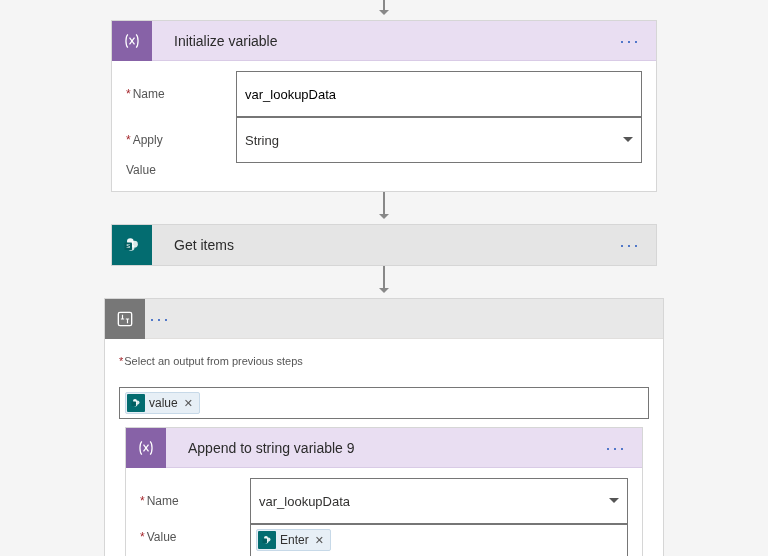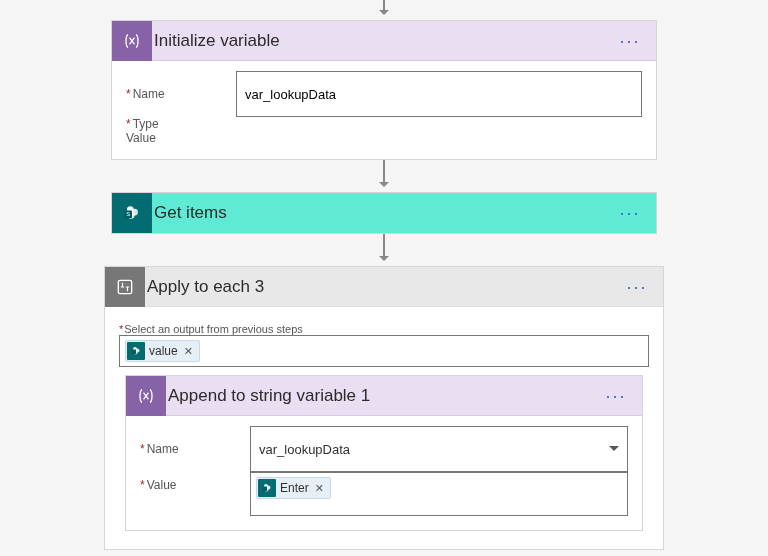--- a/index.html
+++ b/index.html
@@ -51,35 +51,35 @@
   }
   .card-wide { width: 560px; }
   .header {
     display: flex;
     align-items: center;
     height: 40px;
     padding: 0 12px 0 0;
     border-bottom: 1px solid #e1dfdd;
   }
   .header.purple { background: #e9def2; border-bottom: 1px solid #d9cbe6; }
-  .header.teal   { background: #5eead4; }
+  .header.teal   { background: #e5e5e5; }
   .header.gray   { background: #e8e8e8; }
   .icon-box {
     width: 40px; height: 40px;
     display: flex; align-items: center; justify-content: center;
     flex-shrink: 0;
   }
   .icon-box.purple { background: #8762a7; }
   .icon-box.teal   { background: #036c70; }
   .icon-box.gray   { background: #777; }
   .icon-box svg { width: 20px; height: 20px; }
   .header-title {
     flex: 1;
-    padding-left: 2px;
-    font-size: 17px;
+    padding-left: 22px;
+    font-size: 14px;
     color: #2b2b2b;
   }
   .dots {
     color: #3a67c4;
     font-size: 18px;
     letter-spacing: 1px;
     cursor: pointer;
     padding: 0 4px;
     line-height: 1;
   }
@@ -98,21 +98,21 @@
     flex-shrink: 0;
   }
   .req::before {
     content: "*";
     color: #a4262c;
     margin-right: 2px;
   }
   .req-hint {
     font-size: 11px;
     color: #555;
-    margin: 6px 0 0 0;
+    margin: 6px 0 20px 0;
   }
   .req-hint::before {
     content: "*";
     color: #a4262c;
     margin-right: 1px;
   }
   .field {
     flex: 1;
   }
   .input, .select, .tokenbox {
@@ -198,21 +198,27 @@
       <div class="dots">···</div>
     </div>
     <div class="body">
       <div class="row">
         <div class="label req">Name</div>
         <div class="field">
           <input class="input" type="text" value="var_lookupData" style="">
         </div>
       </div>
       <div class="row">
-        <div class="label req">Type</div>
+        <div class="label req">Apply</div>
+        <div class="field">
+          <div class="select">
+            <span>String</span>
+            <span class="chev"></span>
+          </div>
+        </div>
       </div>
       <div class="row">
         <div class="label">Value</div>
       </div>
     </div>
   </div>
 
   <div class="arrow" style="height:32px"></div>
 
   <div class="card">
@@ -235,21 +241,20 @@
 
   <div class="card card-wide">
     <div class="header gray">
       <div class="icon-box gray">
         <svg viewBox="0 0 24 24" fill="none" stroke="#fff" stroke-width="1.6">
           <rect x="4" y="4" width="16" height="16" rx="2"></rect>
           <path d="M9 7 L9 12 L7 12 M9 12 L11 12" stroke-width="1.4"></path>
           <path d="M15 17 L15 12 L13 12 M15 12 L17 12" stroke-width="1.4"></path>
         </svg>
       </div>
-      <div class="header-title">Apply to each 3</div>
       <div class="dots">···</div>
     </div>
     <div class="body">
       <div class="req-hint">Select an output from previous steps</div>
       <div class="tokenbox">
         <span class="token">
           <span class="token-icon">
             <svg viewBox="0 0 24 24" fill="#fff">
               <circle cx="10" cy="8" r="4" opacity="0.95"></circle>
               <circle cx="15" cy="11" r="4" opacity="0.85"></circle>
@@ -266,21 +271,21 @@
         <div class="card" style="width:100%">
           <div class="header purple">
             <div class="icon-box purple">
               <svg viewBox="0 0 24 24" fill="none" stroke="#fff" stroke-width="1.5">
                 <path d="M7 4 C4 7 4 17 7 20"></path>
                 <path d="M17 4 C20 7 20 17 17 20"></path>
                 <path d="M9 8 L15 16"></path>
                 <path d="M15 8 L9 16"></path>
               </svg>
             </div>
-            <div class="header-title">Append to string variable 1</div>
+            <div class="header-title">Append to string variable 9</div>
             <div class="dots">···</div>
           </div>
           <div class="body">
             <div class="row">
               <div class="label req">Name</div>
               <div class="field">
                 <div class="select">
                   <span>var_lookupData</span>
                   <span class="chev"></span>
                 </div>

